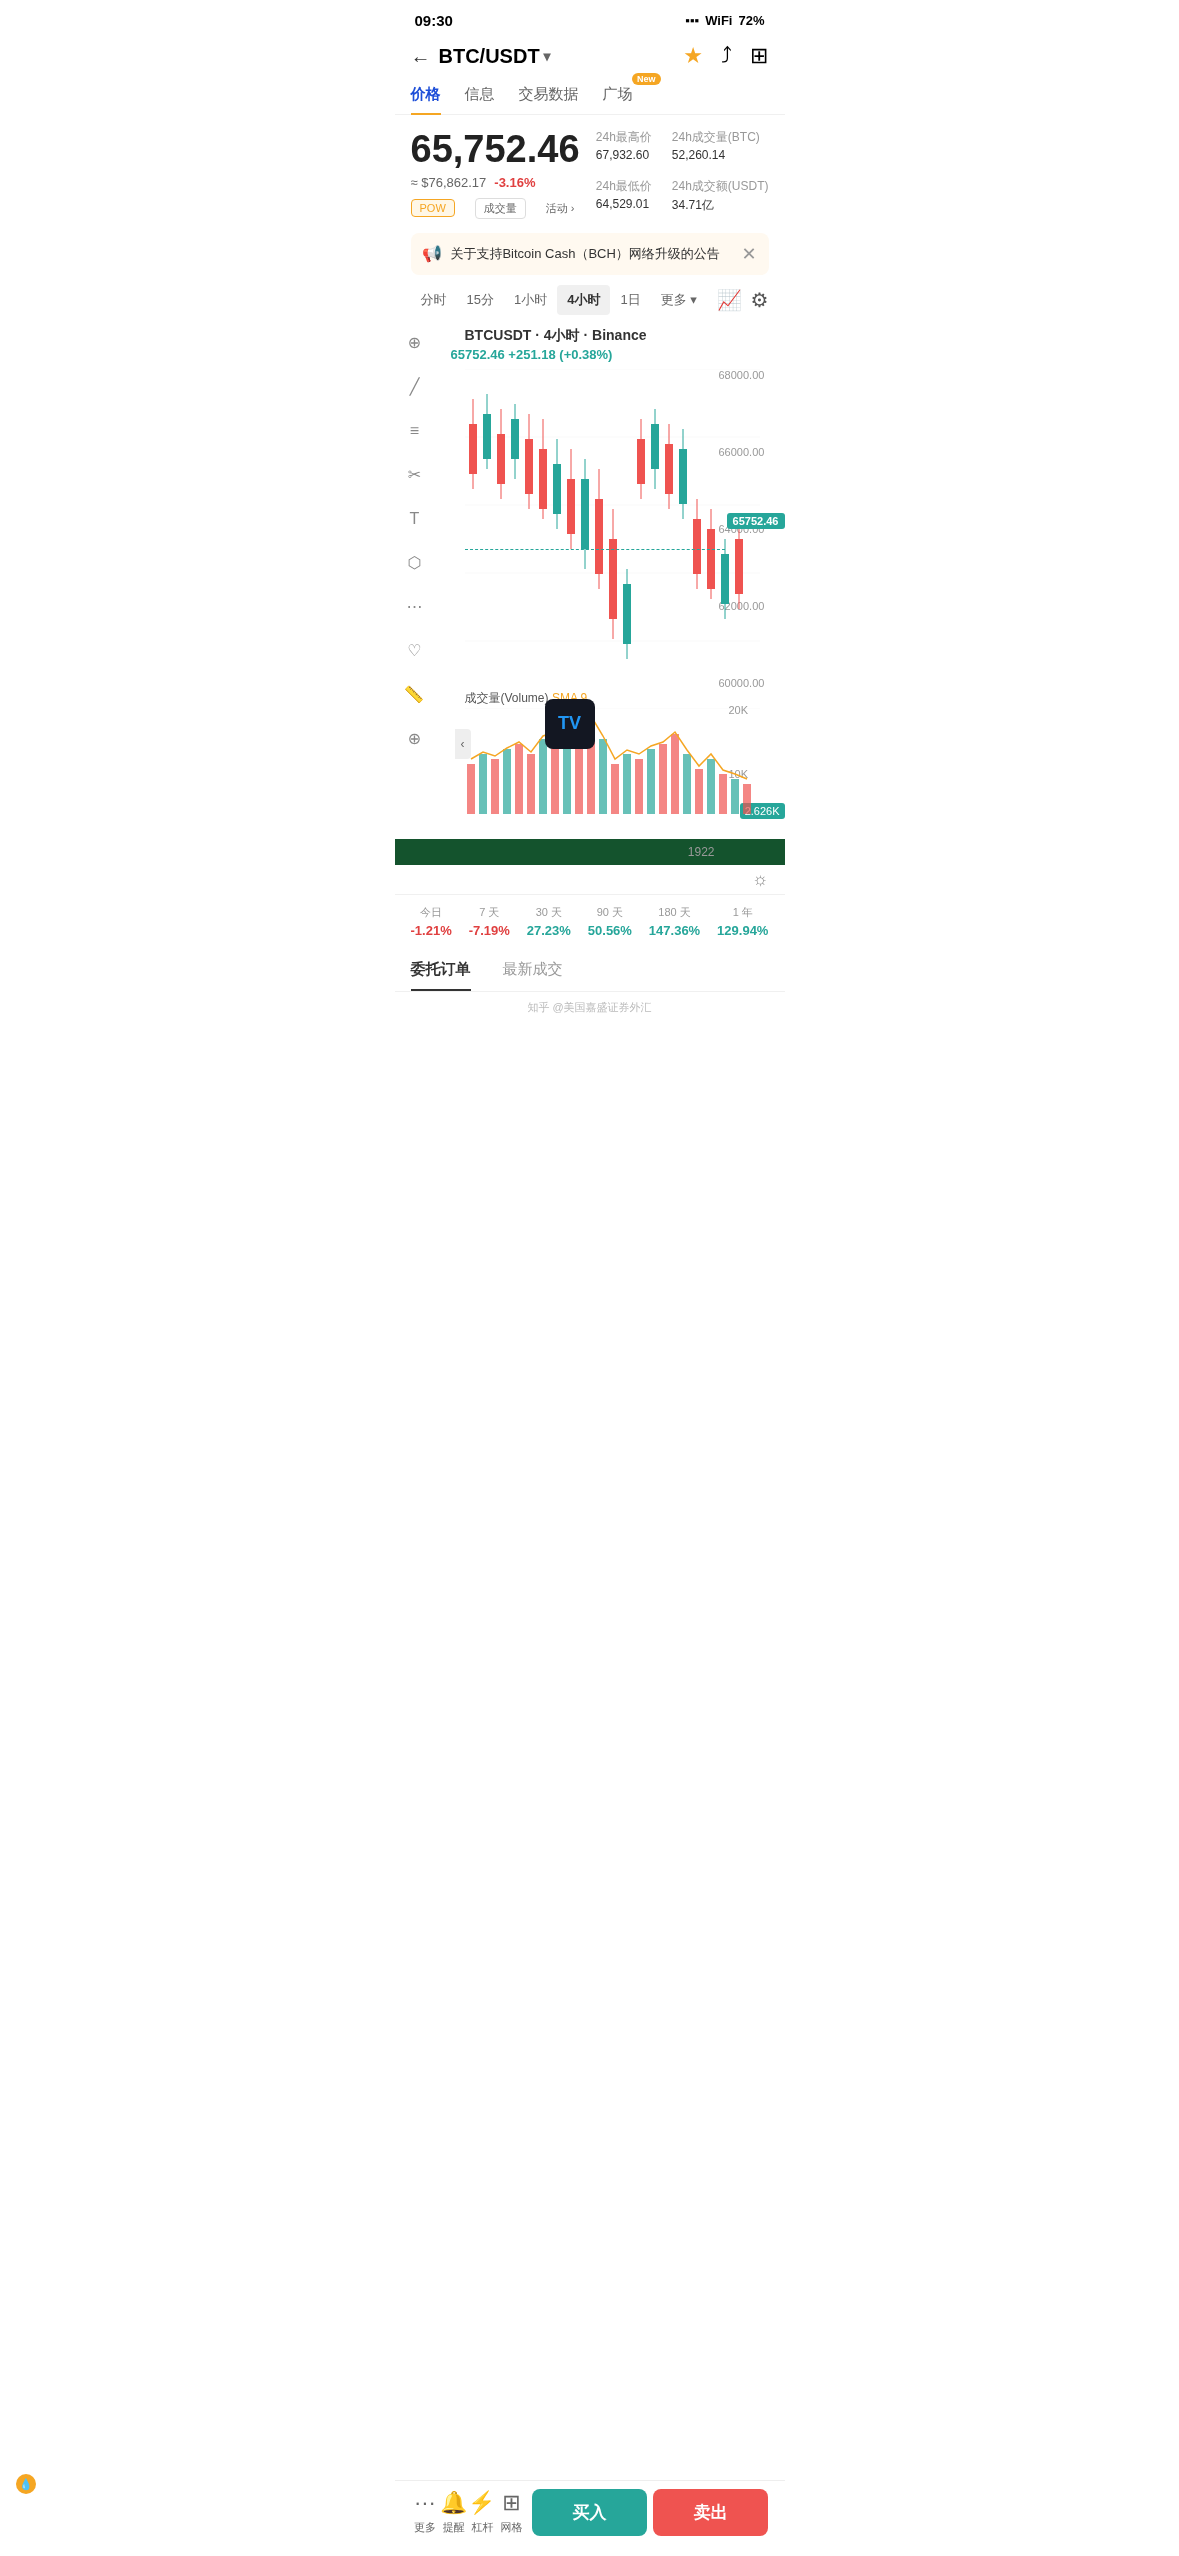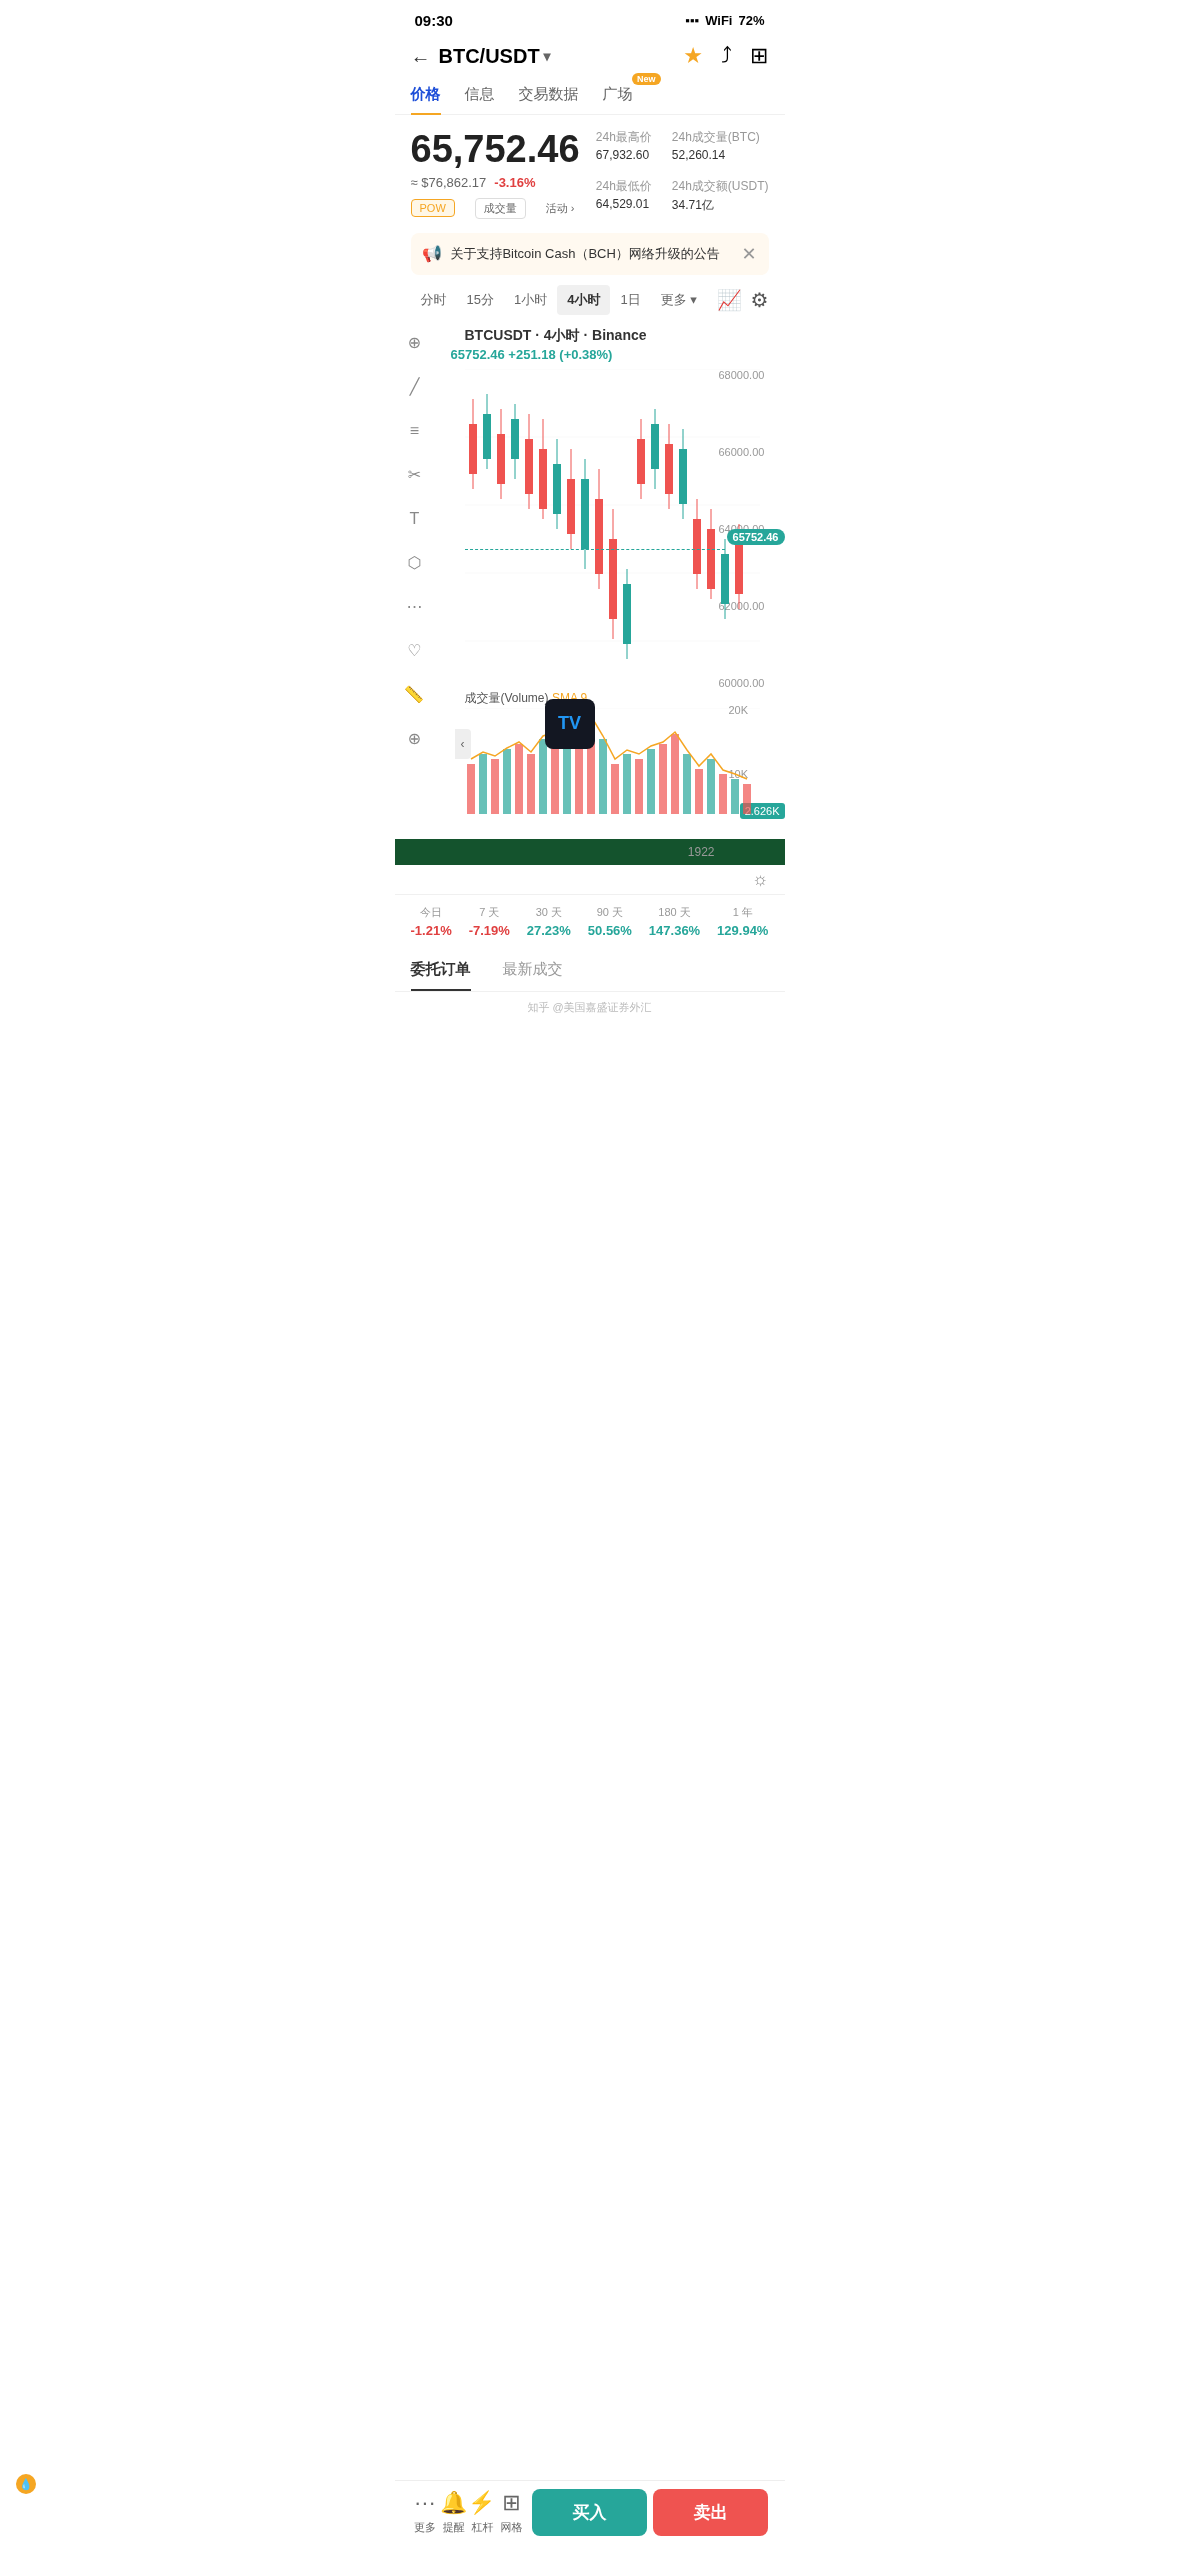--- a/index.html
+++ b/index.html
@@ -614,21 +614,21 @@
 
   <div class="chart-right-labels">
     <span>68000.00</span>
     <span>66000.00</span>
     <span>64000.00</span>
     <span>62000.00</span>
     <span>60000.00</span>
   </div>
 
   <div class="dashed-line" style="top: 230px;"></div>
-  <div class="current-price-label" style="top: 220px; border-radius: 8px;">65752.46</div>
+  <div class="current-price-label" style="top: 204px;">65752.46</div>
 
   <svg class="main-chart-svg" viewBox="0 0 295 340" preserveAspectRatio="none">
 
     <line x1="0" y1="0" x2="295" y2="0" stroke="#f0f0f0" stroke-width="0.5"></line>
     <line x1="0" y1="68" x2="295" y2="68" stroke="#f0f0f0" stroke-width="0.5"></line>
     <line x1="0" y1="136" x2="295" y2="136" stroke="#f0f0f0" stroke-width="0.5"></line>
     <line x1="0" y1="204" x2="295" y2="204" stroke="#f0f0f0" stroke-width="0.5"></line>
     <line x1="0" y1="272" x2="295" y2="272" stroke="#f0f0f0" stroke-width="0.5"></line>
     <line x1="0" y1="340" x2="295" y2="340" stroke="#f0f0f0" stroke-width="0.5"></line>
 

